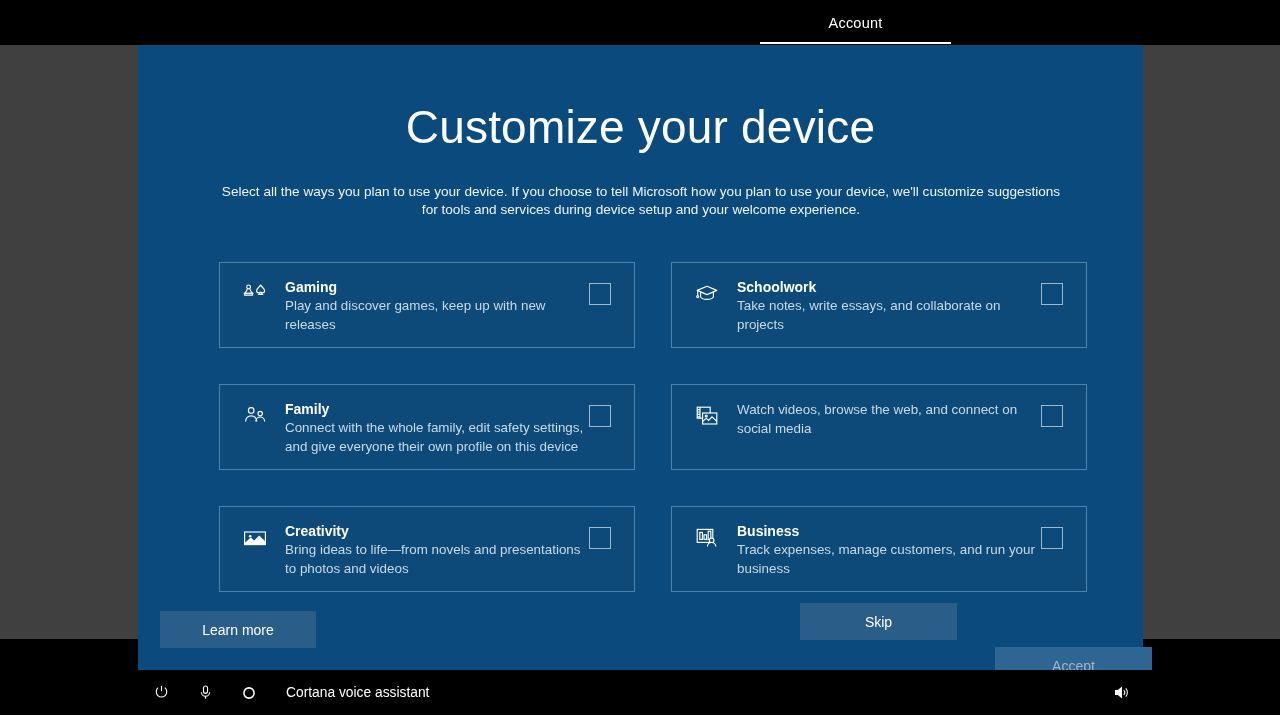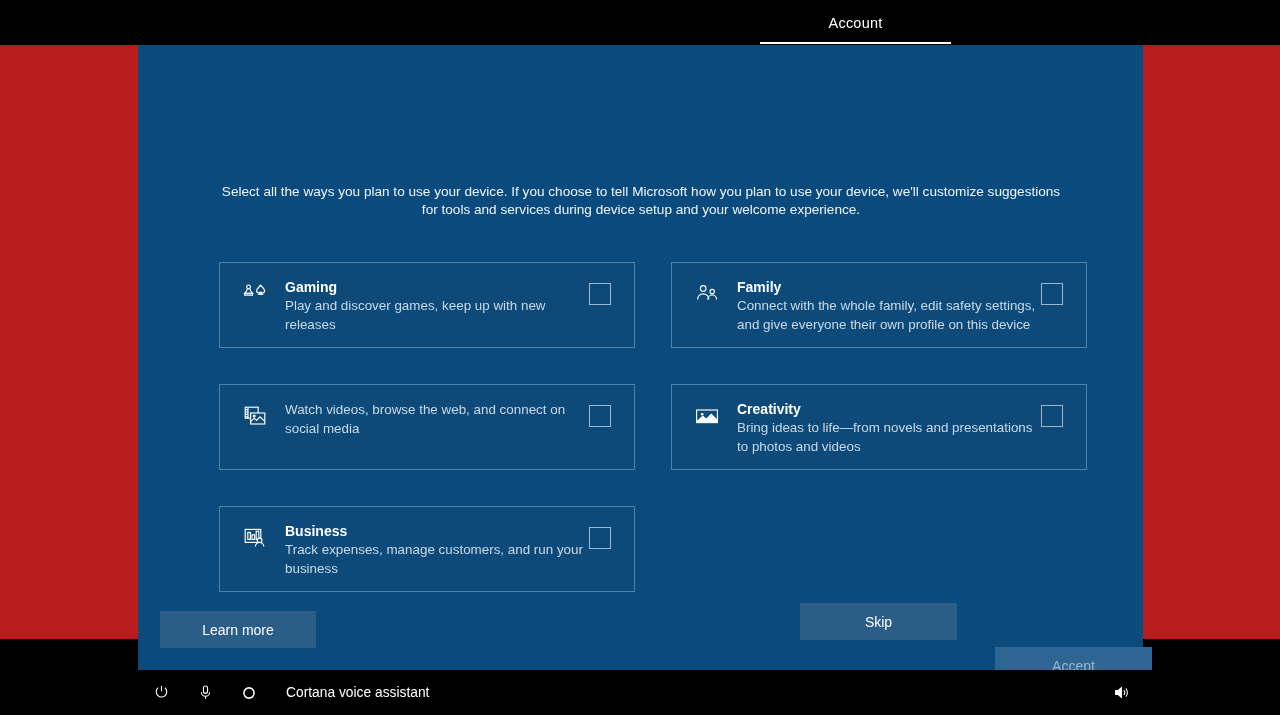--- a/index.html
+++ b/index.html
@@ -12,21 +12,21 @@
     height: 715px;
     overflow: hidden;
     font-family: "Liberation Sans", sans-serif;
     -webkit-font-smoothing: antialiased;
   }
 
   #screen {
     position: relative;
     width: 1280px;
     height: 639px;
-    background: #b91c1c;
+    background: #404040;
   }
 
   
   .tabstrip {
     position: absolute;
     left: 0; top: 0;
     width: 1280px;
     height: 45px;
     background: #000000;
   }
@@ -218,40 +218,56 @@
 
   <div class="tabstrip">
     <div class="tab">
       <span>Account</span>
       <span class="tab-underline"></span>
     </div>
   </div>
 
   <div class="panel">
 
+    <div class="page-title">Customize your device</div>
     <div class="page-subtitle">Select all the ways you plan to use your device. If you choose to tell Microsoft how you plan to use your device, we'll customize suggestions for tools and services during device setup and your welcome experience.</div>
 
     <div class="grid">
 
       <div class="card">
         <span class="card-icon">
           <svg viewBox="0 0 26 26" fill="none" stroke="currentColor" stroke-width="1.15">
             <path d="M6.6 4.0a1.9 1.9 0 1 1 0 3.8 1.9 1.9 0 0 1 0-3.8z"></path>
             <path d="M5.3 7.9c-.35 1.9-1.5 3.3-2.6 4.3h7.8c-1.1-1.0-2.25-2.4-2.6-4.3"></path>
             <path d="M2.7 12.2h7.8v1.9H2.7z"></path>
             <path d="M18.6 4.2c-1.6 2.2-4.0 3.6-4.0 5.6 0 1.2 1.0 2.0 2.0 2.0.8 0 1.4-.35 1.75-.9-.15 1.1-.6 2.0-1.35 2.6h3.2c-.75-.6-1.2-1.5-1.35-2.6.35.55.95.9 1.75.9 1.0 0 2.0-.8 2.0-2.0 0-2.0-2.4-3.4-4.0-5.6z"></path>
           </svg>
         </span>
         <div class="card-text">
           <div class="card-title">Gaming</div>
           <div class="card-desc">Play and discover games, keep up with new releases</div>
         </div>
         <span class="card-checkbox"></span>
       </div>
 
+      <div class="card">
+        <span class="card-icon">
+          <svg viewBox="0 0 26 26" fill="none" stroke="currentColor" stroke-width="1.15" stroke-linejoin="round">
+            <path d="M13 5.2 3.2 9.4l9.8 4.2 9.8-4.2z"></path>
+            <path d="M6.6 11.2v4.2c0 1.6 2.9 2.9 6.4 2.9s6.4-1.3 6.4-2.9v-4.2"></path>
+            <path d="M3.7 9.6v5.0"></path>
+            <path d="M3.7 14.6a1.0 1.0 0 1 0 0 2.0 1.0 1.0 0 0 0 0-2.0z"></path>
+          </svg>
+        </span>
+        <div class="card-text">
+          <div class="card-title">Schoolwork</div>
+          <div class="card-desc">Take notes, write essays, and collaborate on projects</div>
+        </div>
+        <span class="card-checkbox"></span>
+      </div>
 
       <div class="card">
         <span class="card-icon">
           <svg viewBox="0 0 26 26" fill="none" stroke="currentColor" stroke-width="1.15">
             <circle cx="9.2" cy="7.4" r="2.8"></circle>
             <path d="M3.6 18.4c0-3.1 2.5-5.6 5.6-5.6s5.6 2.5 5.6 5.6"></path>
             <circle cx="18.2" cy="10.6" r="2.2"></circle>
             <path d="M13.8 18.4c0-2.4 2.0-4.4 4.4-4.4s4.4 2.0 4.4 4.4"></path>
           </svg>
         </span>

